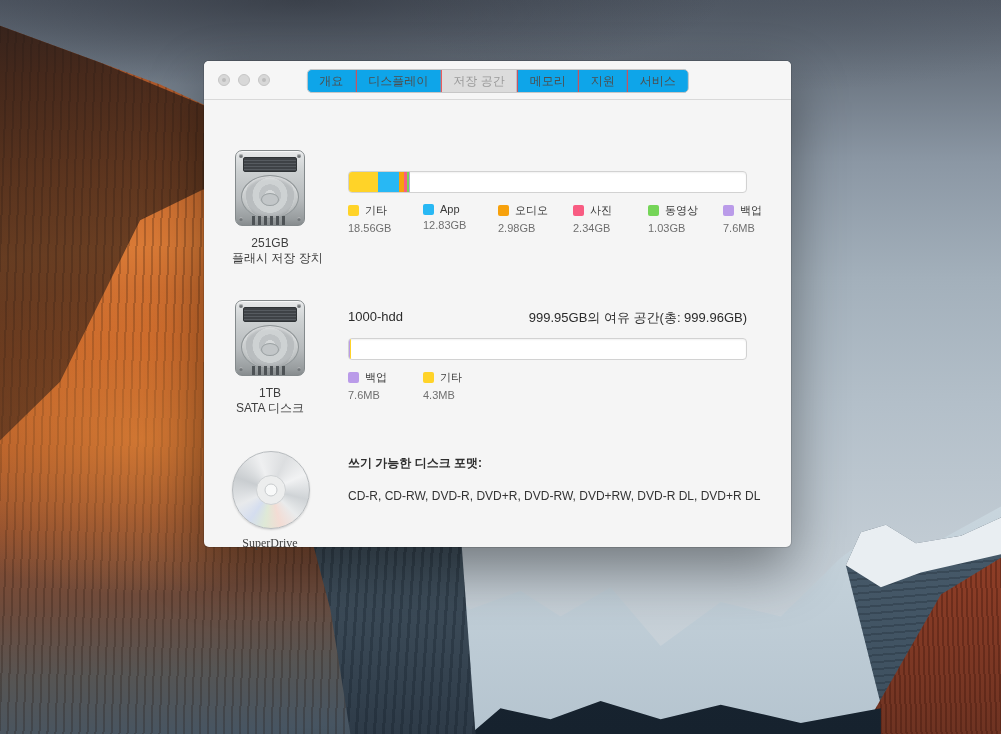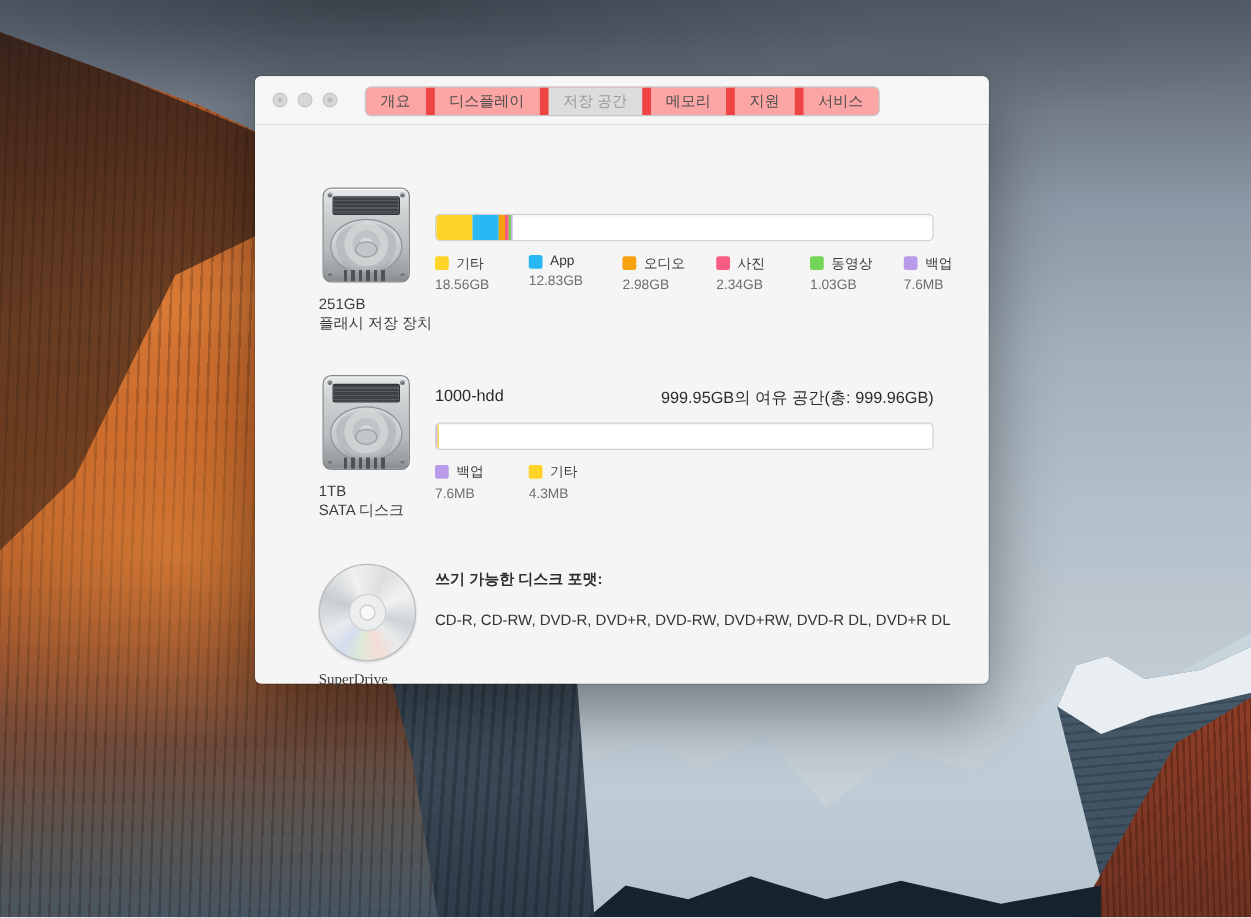--- a/index.html
+++ b/index.html
@@ -52,29 +52,29 @@
 
   
   .window{position:absolute;left:204px;top:61px;width:587px;height:486px;
     background:#f5f5f5;border-radius:5px;
     box-shadow:0 22px 55px rgba(0,0,0,.42),0 0 0 1px rgba(0,0,0,.12);}
   .titlebar{position:relative;height:38px;border-bottom:1px solid #d9d9d9;border-radius:5px 5px 0 0;background:#f6f6f6;}
   .traffic{position:absolute;left:14px;top:13px;display:flex;gap:8px;}
   .tl{width:12px;height:12px;border-radius:50%;background:#d8d8d8;border:1px solid #c6c6c6;box-sizing:border-box;position:relative;}
   .tl.dot::after{content:"";position:absolute;left:3px;top:3px;width:4px;height:4px;border-radius:50%;background:#bdbdbd;}
   .tabs{position:absolute;left:50%;top:8px;transform:translateX(-50%);display:flex;
-    border:1px solid #c7c7c7;border-radius:5px;overflow:hidden;background:#fca5a5;height:22px;}
+    border:1px solid #c7c7c7;border-radius:5px;overflow:hidden;background:#0ea5e9;height:22px;}
   .tab{display:flex;align-items:center;padding:0 12px;font-size:12px;color:#4d4d4d;
-    border-left:7px solid #ef4444;cursor:default;white-space:nowrap;}
+    border-left:1px solid #ef4444;cursor:default;white-space:nowrap;}
   .tab:first-child{border-left:none;}
   .tab.selected{background:#dcdcdc;color:#9a9a9a;}
 
   .content{position:relative;height:447px;}
 
-  .icon-col{position:absolute;left:28px;width:76px;text-align:left;margin-left:23px;}
+  .icon-col{position:absolute;left:28px;width:76px;text-align:center;}
   .caption{font-size:12px;color:#3e3e3e;line-height:15px;white-space:nowrap;}
 
   .disk-info{position:absolute;left:144px;width:399px;}
   .disk-head{display:flex;justify-content:space-between;font-size:13px;color:#2b2b2b;}
   .bar{margin-top:11px;height:20px;border:1px solid #d2d2d2;border-radius:4px;background:#fff;
     box-shadow:inset 0 1px 2px rgba(0,0,0,.06);display:flex;overflow:hidden;}
   .seg{flex:none;min-width:1px;height:100%;}
   .legend{display:flex;margin-top:10px;}
   .legend-item{margin-right:21px;min-width:54px;}
   .legend-top{display:flex;align-items:center;}

